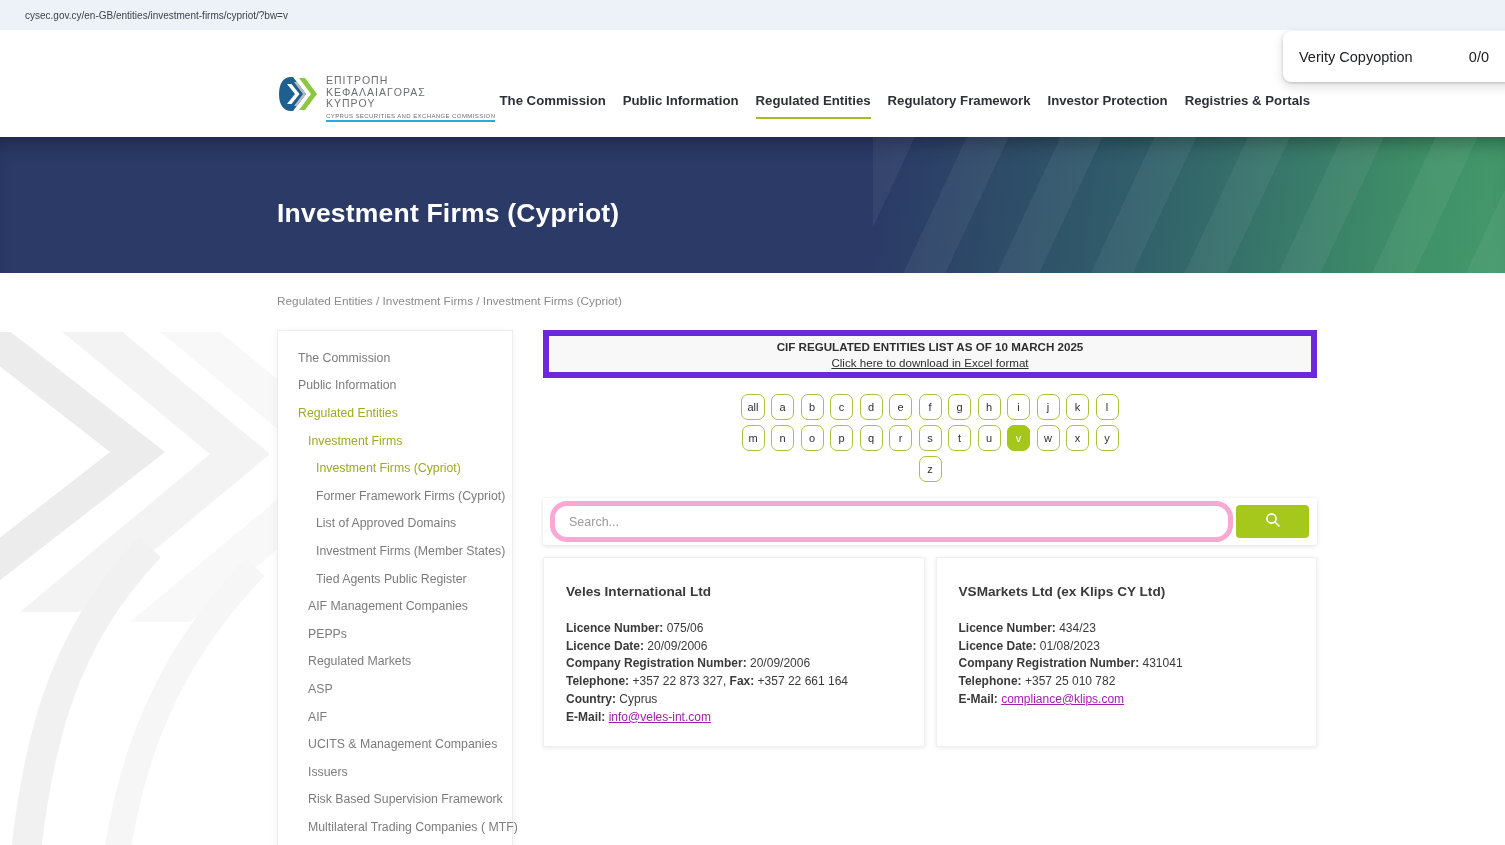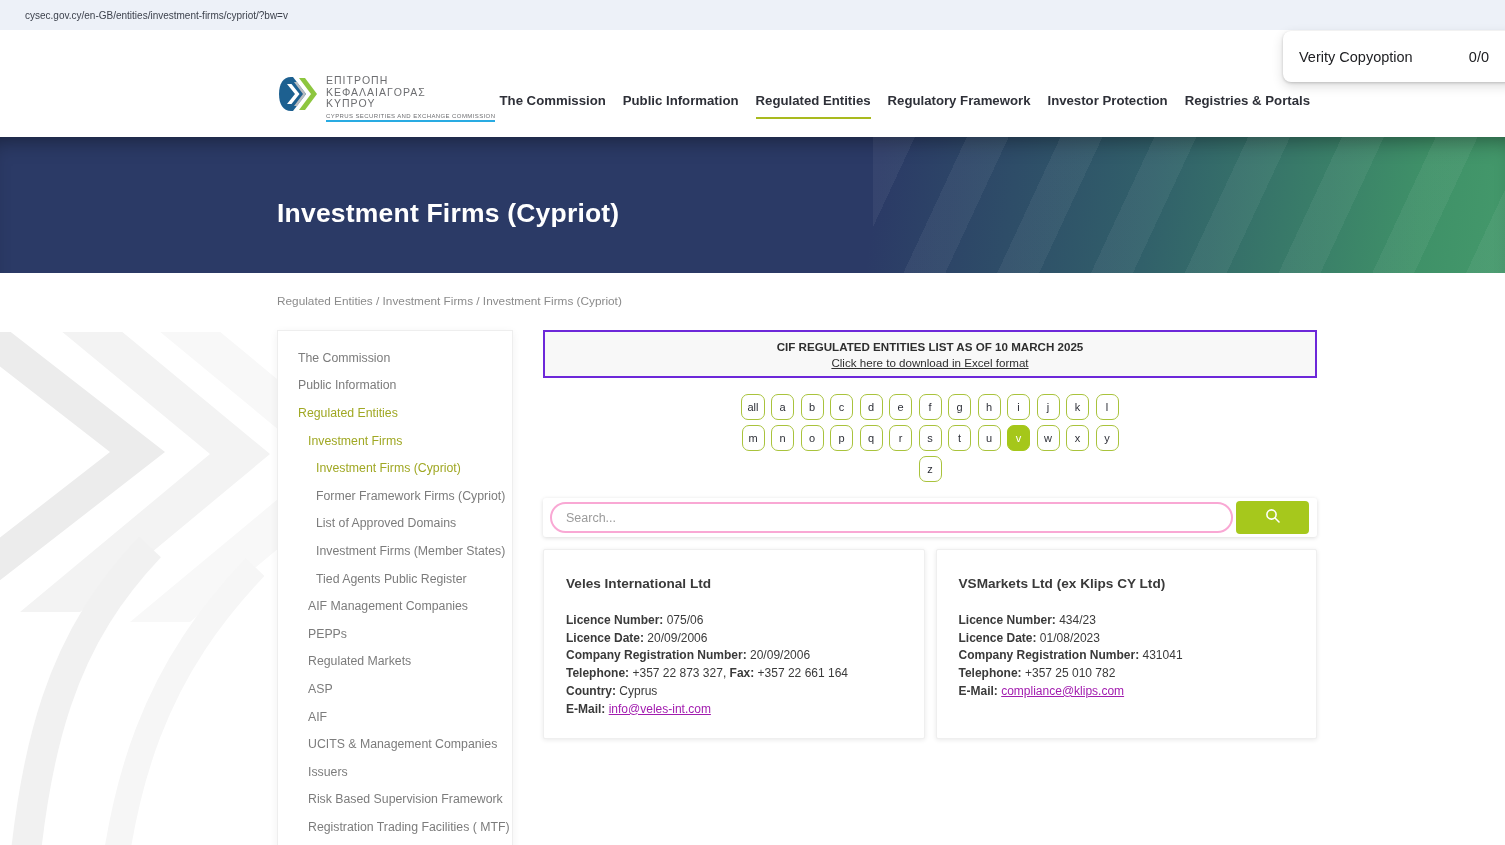--- a/index.html
+++ b/index.html
@@ -44,35 +44,35 @@
   .sidebar { position: absolute; left: 277px; top: 330px; width: 236px; height: 580px; background: #fff;
              border: 1px solid #eeeeee; box-shadow: 0 2px 8px rgba(0,0,0,0.06); padding-top: 13px; z-index: 2; }
   .sb-item { height: 27.6px; display: flex; align-items: center; font-size: 12.3px; color: #7c7c7c;
              padding-left: 20px; cursor: pointer; white-space: nowrap; }
   .sb-item.lvl1 { padding-left: 30px; }
   .sb-item.lvl2 { padding-left: 38px; }
   .sb-item.active { color: #a0a824; }
 
   
   .main { position: absolute; left: 543px; top: 330px; width: 774px; z-index: 2; }
-  .cif-box { height: 48px; background: #f8f8f8; border: 2px solid #6d28d9;
+  .cif-box { height: 48px; background: #f8f8f8; border: 6px solid #6d28d9;
              display: flex; flex-direction: column; align-items: center; justify-content: center; gap: 3px; }
   .cif-title { font-size: 11.6px; font-weight: 700; color: #2f2f2f; }
   .cif-link { font-size: 11.6px; color: #2f2f2f; text-decoration: underline; cursor: pointer; }
 
   .alpha-wrap { margin-top: 16px; display: flex; flex-direction: column; align-items: center; gap: 5px; }
   .alpha-row { display: flex; gap: 6.5px; }
   .alpha-btn { min-width: 23px; height: 26px; padding: 12px 5px; border: 1px solid #a9c33c; border-radius: 7px;
                background: #fff; font-size: 11px; color: #2e3038; display: flex; align-items: center;
                justify-content: center; cursor: pointer; }
   .alpha-btn.selected { background: #a5c71a; border-color: #a5c71a; color: #fff; }
 
   .search-card { margin-top: 16px; background: #fff; box-shadow: 0 1px 4px rgba(0,0,0,0.14); border-radius: 3px;
                  padding: 3px 8px 3px 7px; display: flex; align-items: center; gap: 3px; }
-  .search-input { flex: 1; height: 31px; border: 2px solid #f9a8d4; border-radius: 17px; padding: 0 14px;
+  .search-input { flex: 1; height: 41px; border: 5px solid #f9a8d4; border-radius: 17px; padding: 0 14px;
                   font-size: 12.5px; color: #333; outline: none; font-family: "Liberation Sans", sans-serif; }
   .search-input::placeholder { color: #9b9b9b; }
   .search-btn { width: 73px; height: 33px; background: #a6c81c; border: none; border-radius: 4px;
                 display: flex; align-items: center; justify-content: center; cursor: pointer; }
 
   .cards { margin-top: 12px; display: flex; gap: 11px; }
   .card { width: 383px; min-height: 182px; background: #fff; border: 1px solid #efefef; border-radius: 2px;
           box-shadow: 0 1px 5px rgba(0,0,0,0.09); padding: 26px 22px 20px; }
   .card-title { font-size: 13.6px; font-weight: 700; color: #3a3a3a; margin-bottom: 21px; }
   .field { font-size: 12px; color: #3a3a3a; line-height: 17.7px; }
@@ -147,21 +147,21 @@
       <div class="sb-item lvl2">Investment Firms (Member States)</div>
       <div class="sb-item lvl2">Tied Agents Public Register</div>
       <div class="sb-item lvl1">AIF Management Companies</div>
       <div class="sb-item lvl1">PEPPs</div>
       <div class="sb-item lvl1">Regulated Markets</div>
       <div class="sb-item lvl1">ASP</div>
       <div class="sb-item lvl1">AIF</div>
       <div class="sb-item lvl1">UCITS &amp; Management Companies</div>
       <div class="sb-item lvl1">Issuers</div>
       <div class="sb-item lvl1">Risk Based Supervision Framework</div>
-      <div class="sb-item lvl1">Registration Trading Facilities ( MTF)</div>
+      <div class="sb-item lvl1">Multilateral Trading Companies ( MTF)</div>
     </aside>
 
   <div class="main">
     <div class="cif-box">
       <div class="cif-title">CIF REGULATED ENTITIES LIST AS OF 10 MARCH 2025</div>
       <a class="cif-link">Click here to download in Excel format</a>
     </div>
 
     <div class="alpha-wrap">
         <div class="alpha-row">

